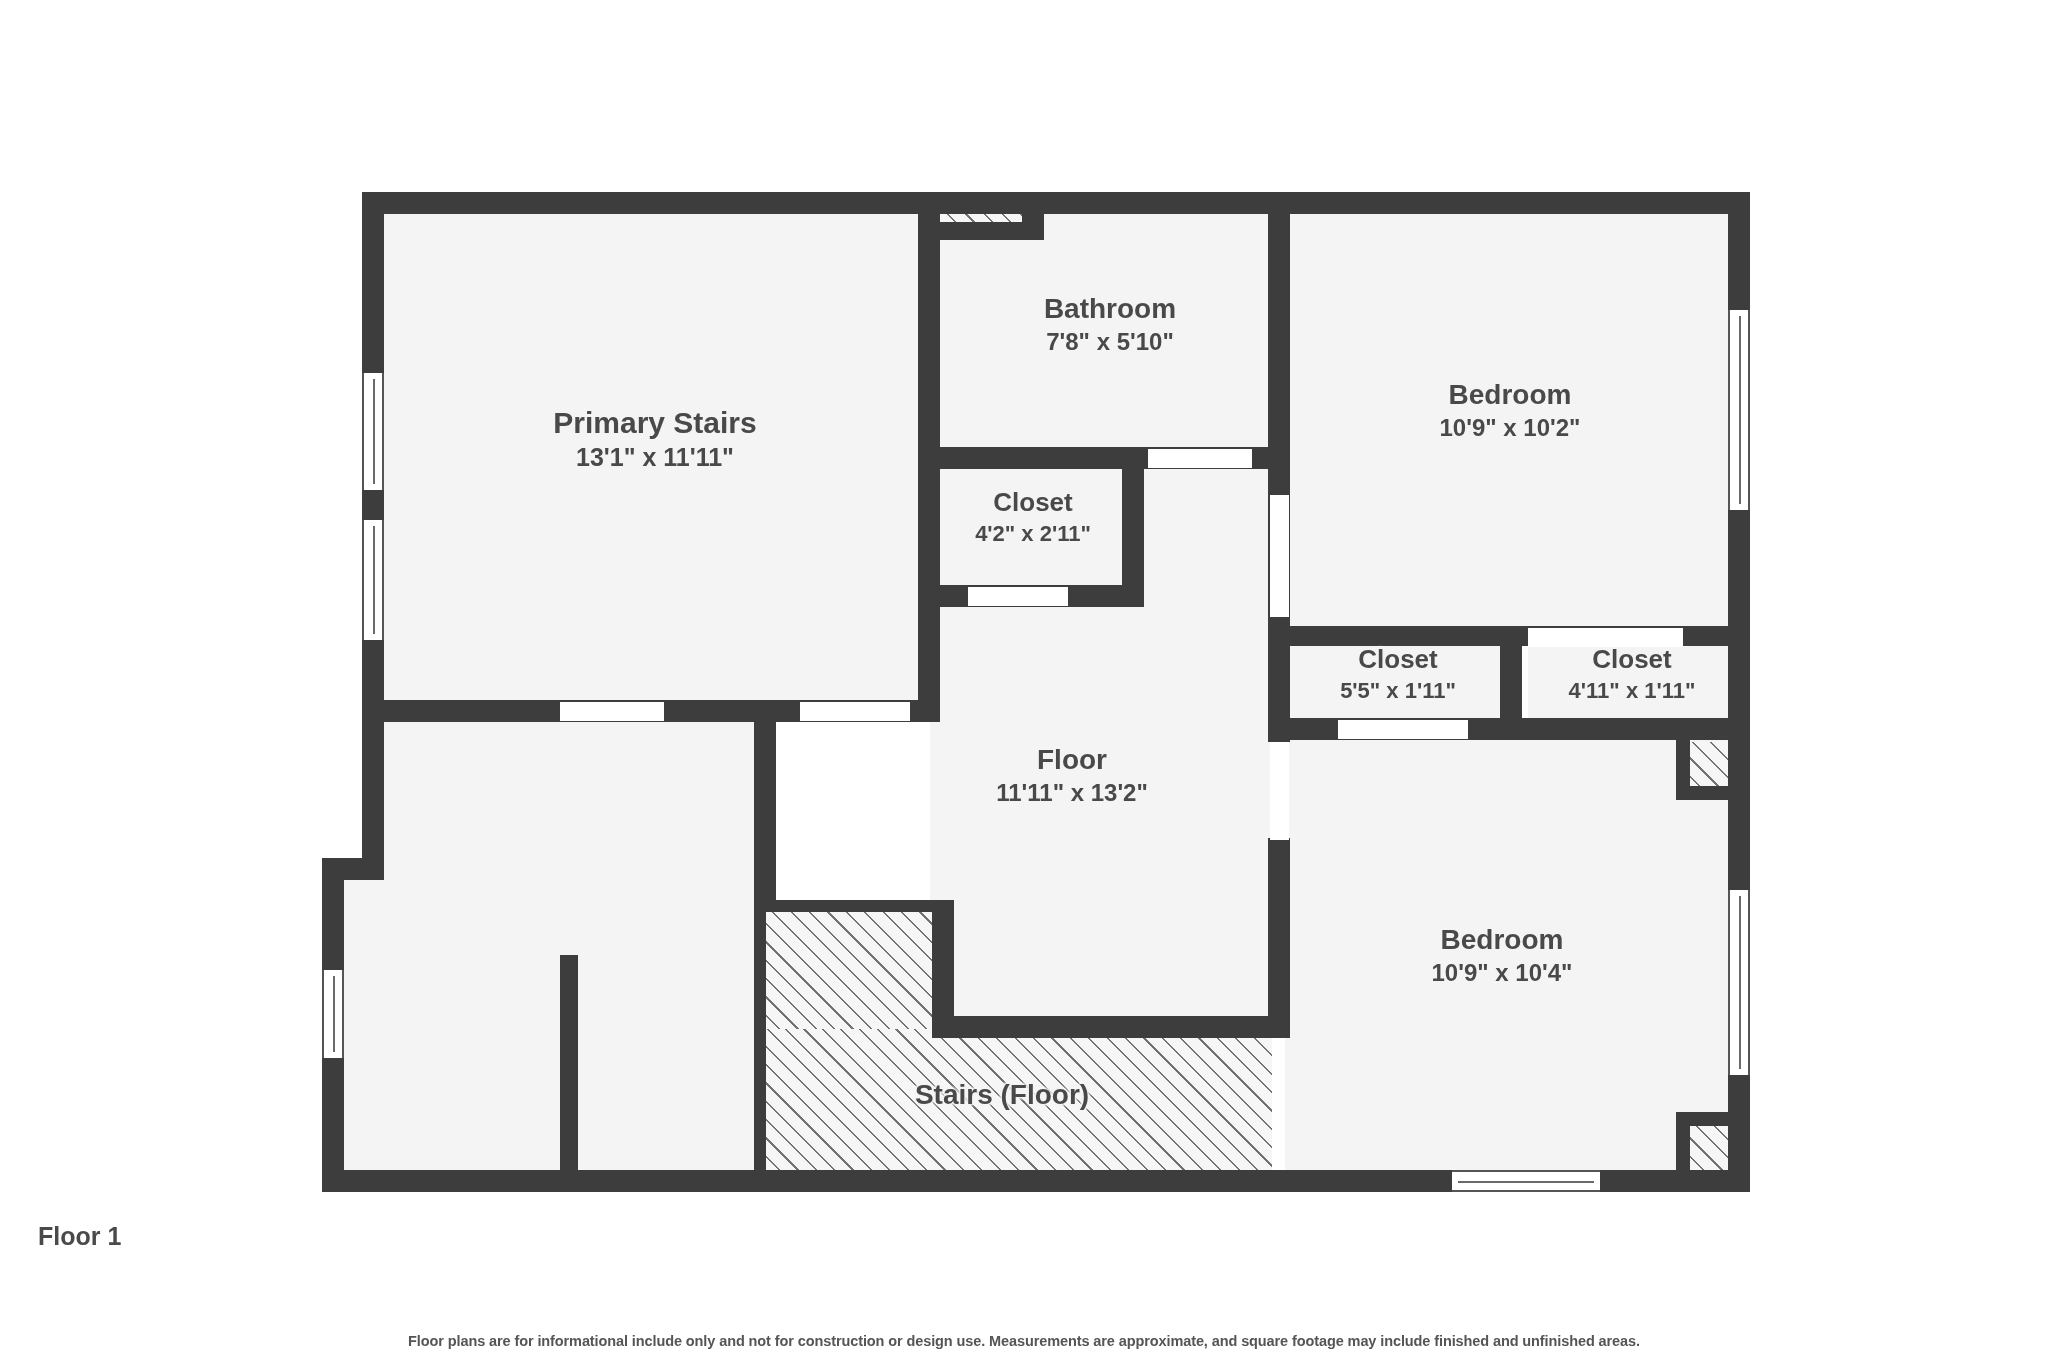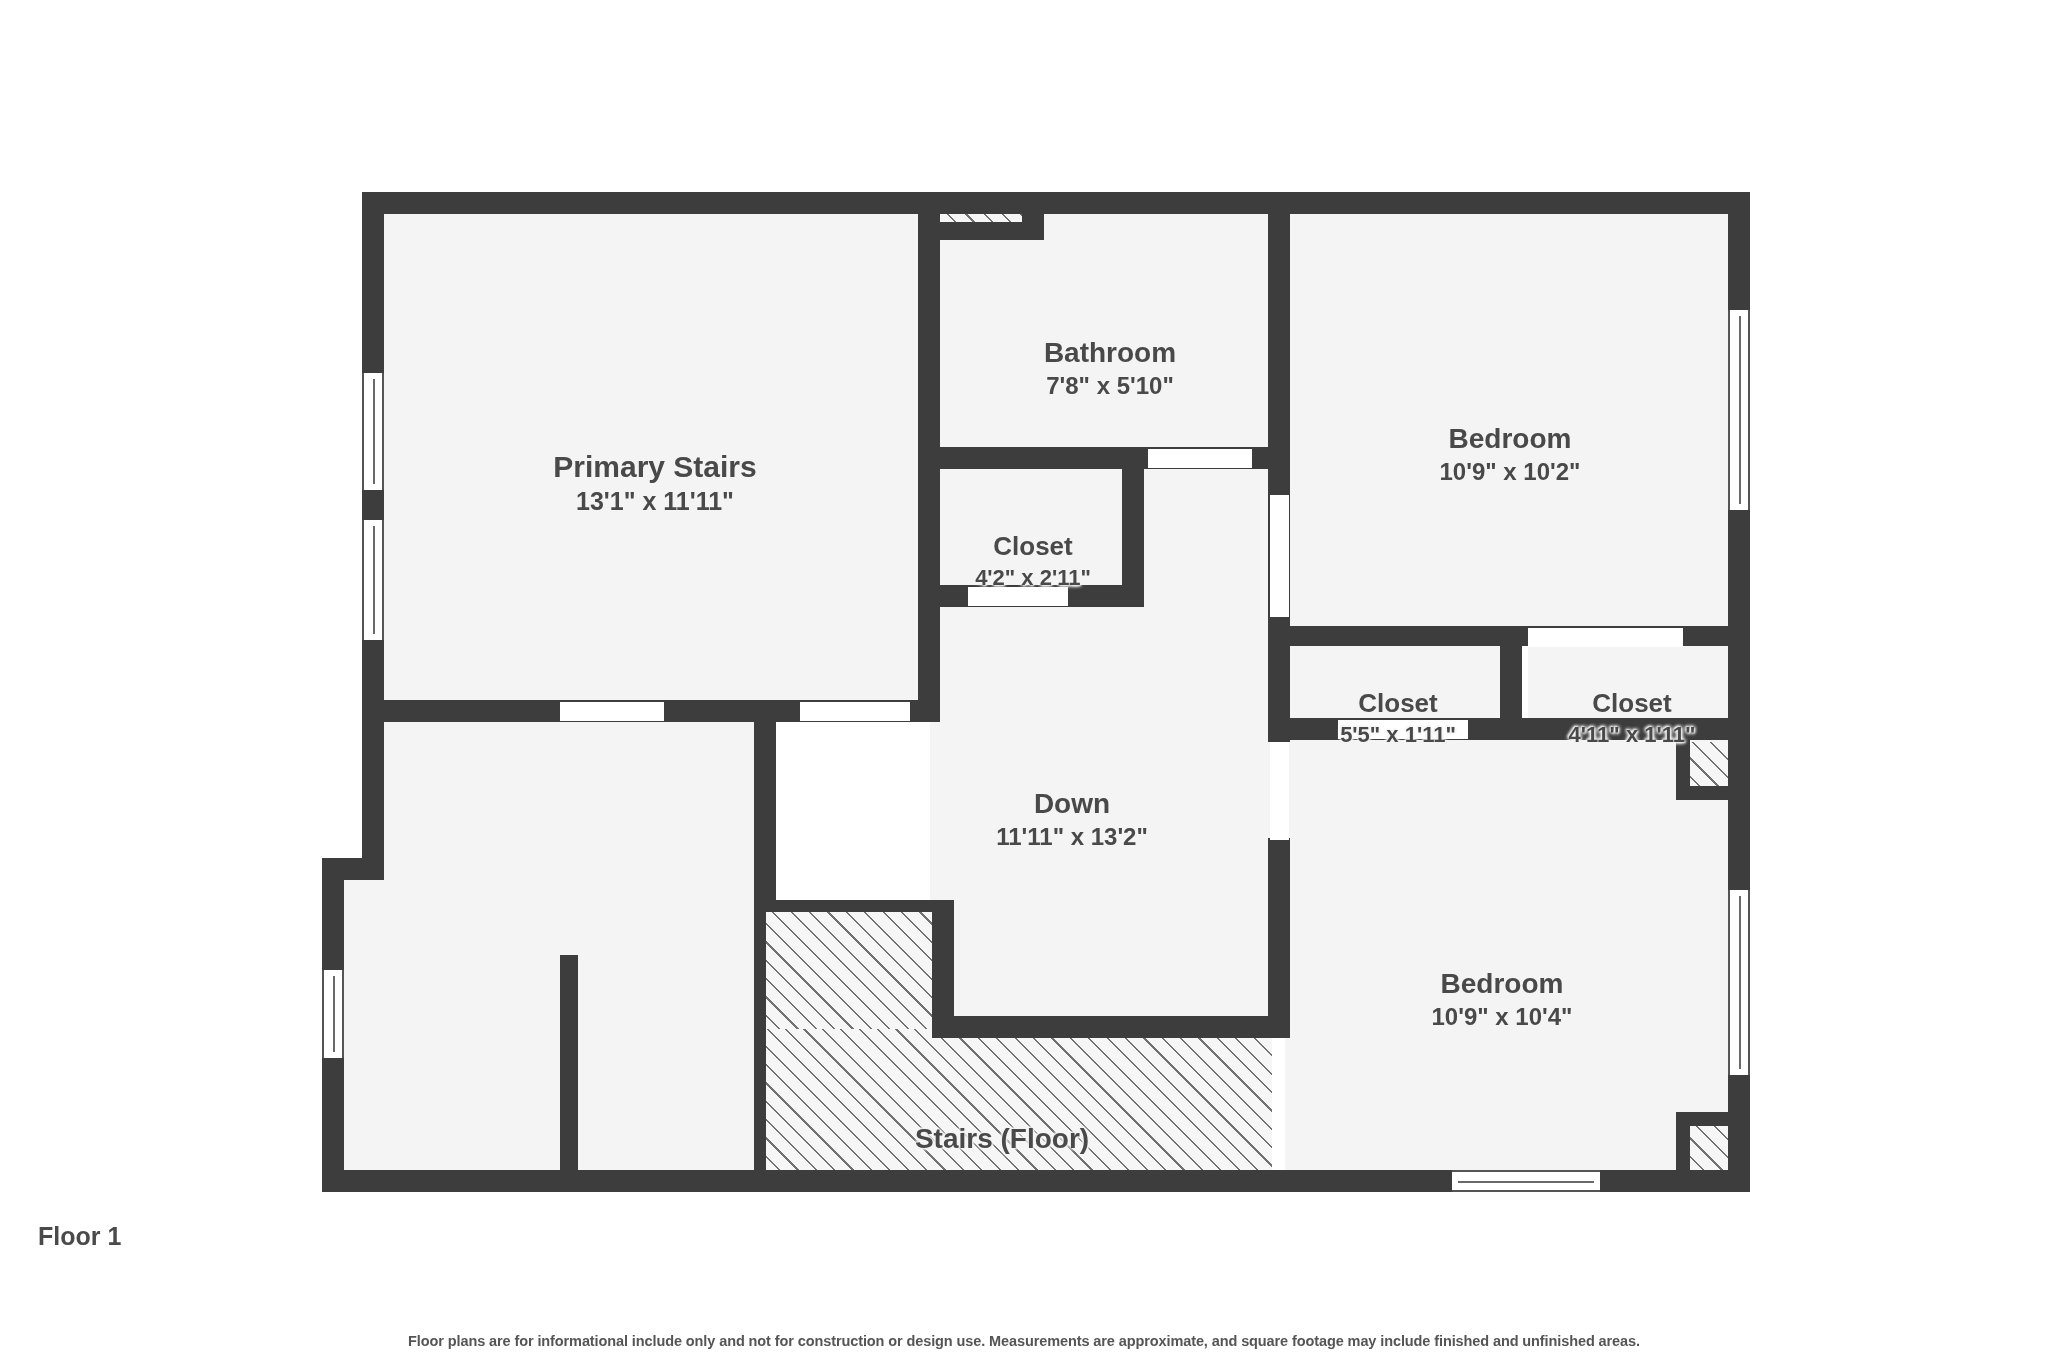--- a/index.html
+++ b/index.html
@@ -88,21 +88,20 @@
     position: absolute;
     text-align: center;
     color: #494949;
     line-height: 1.18;
     white-space: nowrap;
     transform: translateX(-50%);
     text-shadow:
       0 0 4px #f4f4f4, 0 0 4px #f4f4f4, 0 0 4px #f4f4f4,
       1px 1px 2px #f4f4f4, -1px -1px 2px #f4f4f4;
     pointer-events: none;
-    margin-top: 44px;
   }
   .label .name {
     font-weight: bold;
     display: block;
   }
   .label .dims {
     font-weight: bold;
     display: block;
   }
   .lbl-xl .name { font-size: 30px; }
@@ -269,21 +268,21 @@
     <span class="name">Closet</span>
     <span class="dims">5'5" x 1'11"</span>
   </div>
 
   <div class="label lbl-md" style="left:1632px; top:644px;">
     <span class="name">Closet</span>
     <span class="dims">4'11" x 1'11"</span>
   </div>
 
   <div class="label lbl-lg" style="left:1072px; top:743px;">
-    <span class="name">Down</span>
+    <span class="name">Floor</span>
     <span class="dims">11'11" x 13'2"</span>
   </div>
 
 
 
   <div class="label lbl-lg" style="left:1502px; top:923px;">
     <span class="name">Bedroom</span>
     <span class="dims">10'9" x 10'4"</span>
   </div>
 

